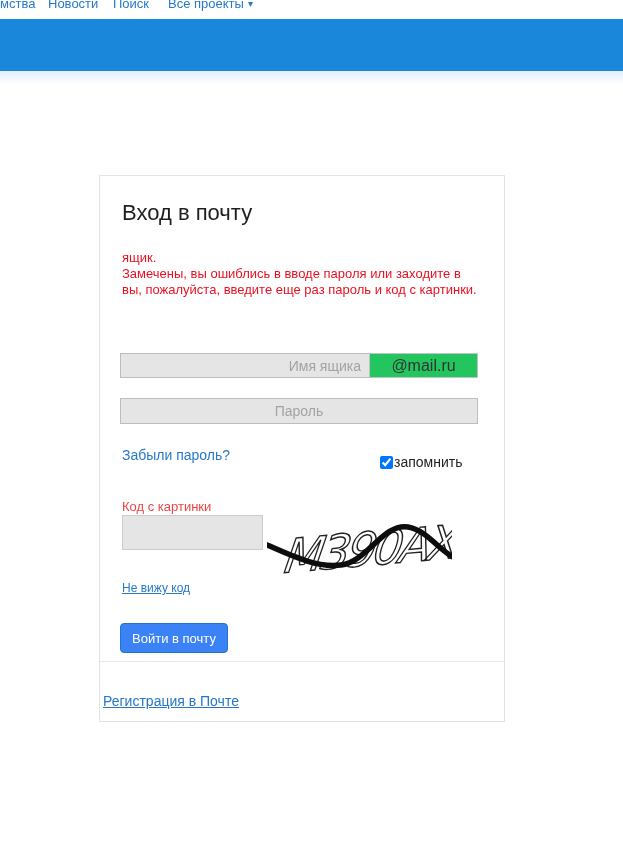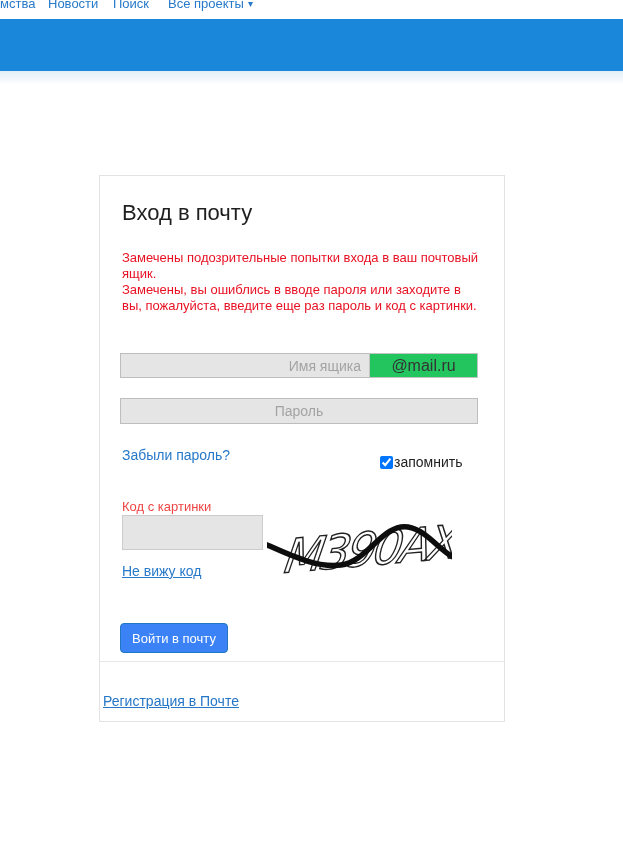--- a/index.html
+++ b/index.html
@@ -77,22 +77,22 @@
   .captcha-label {
     position: absolute; left: 22px; top: 323px;
     font-size: 13px; color: #ef4444;
   }
   .captcha-input {
     position: absolute; left: 22px; top: 339px; width: 141px; height: 35px;
     border: 1px solid #cccccc;
   }
   .captcha-img { position: absolute; left: 167px; top: 326px; width: 185px; height: 82px; }
   .nocode-link {
-    position: absolute; left: 22px; top: 387px;
-    font-size: 14px; color: #2779c9; text-decoration: underline; cursor: pointer;
+    position: absolute; left: 22px; top: 405px;
+    font-size: 12px; color: #2779c9; text-decoration: underline; cursor: pointer;
   }
   .submit-btn {
     position: absolute; left: 20px; top: 447px; width: 108px; height: 30px;
     background: #3b82f6; border: 1px solid #2277c2; border-radius: 4px;
     color: #ffffff; font-size: 13px; font-family: "Liberation Sans", sans-serif;
     cursor: pointer;
   }
   .divider {
     position: absolute; left: 0; top: 485px; width: 100%; height: 1px;
     background: #e7e7e7;
@@ -115,21 +115,20 @@
 </div>
 
 <div class="banner"></div>
 <div class="banner-fade"></div>
 
 <div class="card">
 
   <h1 class="card-title">Вход в почту</h1>
 
   <div class="warning">
-    <div>Замечены подозрительные попытки входа в ваш почтовый</div>
     <div>ящик.</div>
     <div>Замечены, вы ошиблись в вводе пароля или заходите в</div>
     <div>вы, пожалуйста, введите еще раз пароль и код с картинки.</div>
   </div>
 
   <input class="email-input" type="text" placeholder="Имя ящика" style="">
   <div class="domain-select">@mail.ru</div>
 
   <input class="password-input" type="password" placeholder="Пароль" style="">
 

